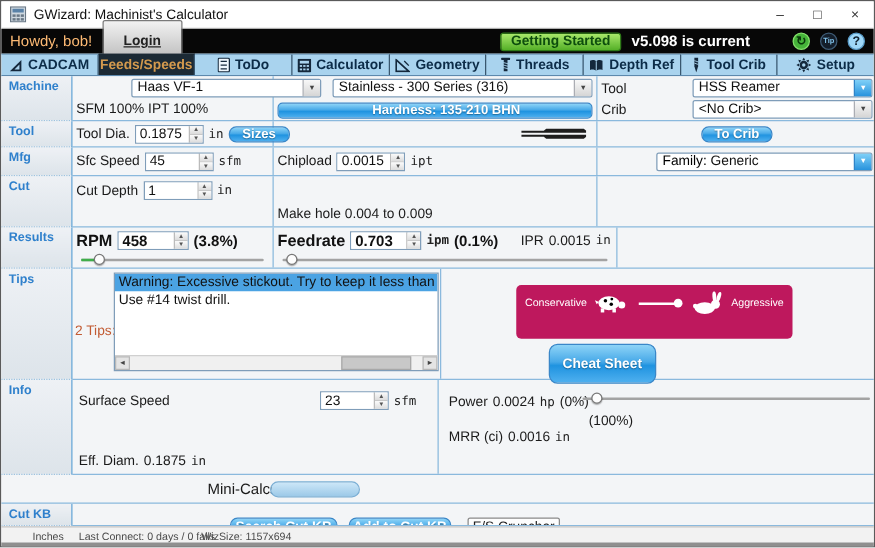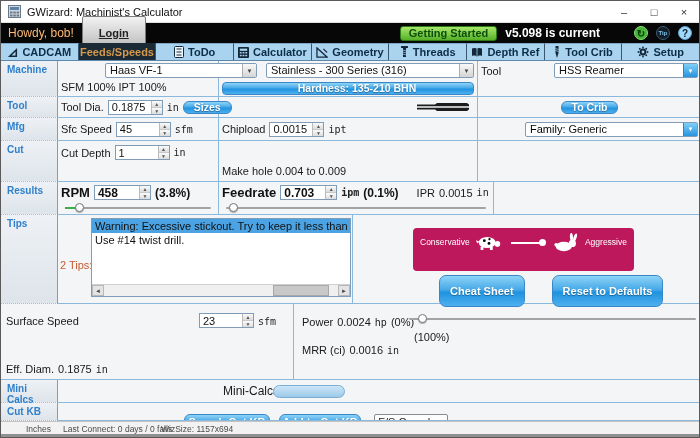--- a/index.html
+++ b/index.html
@@ -238,20 +238,27 @@
             <span class="txt">Stainless - 300 Series (316)</span>
             <span class="ar">▼</span>
           </div>
           <div class="bbtn wide" style="margin-top:2px;padding-left:28px;">Hardness: 135-210 BHN</div>
         </div>
         <div class="col w-rest">
           <div class="hline" style="margin-bottom:2px;">
             <span class="lbl" style="width:25px;">Tool</span>
             <div class="sel blue" style="flex:1;">
               <span class="txt">HSS Reamer</span>
+              <span class="ar">▼</span>
+            </div>
+          </div>
+          <div class="hline">
+            <span class="lbl" style="width:25px;">Crib</span>
+            <div class="sel" style="flex:1;">
+              <span class="txt">&lt;No Crib&gt;</span>
               <span class="ar">▼</span>
             </div>
           </div>
         </div>
       </div>
     </div>
 
     <div class="row" style="height:21px;">
       <div class="row-label">Tool</div>
       <div class="row-content">
@@ -421,27 +428,27 @@
                   <circle cx="21.5" cy="11" r="4" fill="#fff"></circle>
                   <ellipse cx="24.5" cy="4.5" rx="1.7" ry="4.6" fill="#fff" transform="rotate(18 24.5 4.5)"></ellipse>
                   <ellipse cx="20.5" cy="4" rx="1.7" ry="4.6" fill="#fff" transform="rotate(-4 20.5 4)"></ellipse>
                   <circle cx="3.5" cy="12.5" r="2" fill="#fff"></circle>
                 </svg>
               <span class="dial-word">Aggressive</span>
             </div>
           </div>
           <div class="tips-btns">
             <div class="bbtn">Cheat Sheet</div>
-            <div class="bbtn">Reset to Defaults</div>
           </div>
         </div>
       </div>
     </div>
 
     <div class="row" style="height:76px;">
+      <div class="row-label">Info</div>
       <div class="row-content">
         <div class="info-left">
           <span class="lbl" style="position:absolute;left:5px;top:11px;">Surface Speed</span>
           <div class="spin" style="position:absolute;left:198px;top:9px;">
             <input readonly="" value="23" style="">
             <div class="arr">
                 <span>▲</span>
                 <span>▼</span>
               </div>
           </div>
@@ -467,24 +474,20 @@
           <div class="hline" style="position:absolute;left:8px;top:40px;">
             <span class="lbl">MRR (ci)</span>
             <span class="lbl">0.0016</span>
             <span class="u">in</span>
           </div>
         </div>
       </div>
     </div>
 
     <div class="row" style="height:23px;">
-      <div class="row-label">
-        <div>Mini</div>
-        <div>Calcs</div>
-      </div>
       <div class="row-content" style="align-items:center;">
         <span class="lbl" style="position:absolute;left:165px;font-size:12px;">Mini-Calcs</span>
         <div class="mini-pill" style="position:absolute;left:215px;"></div>
       </div>
     </div>
 
     <div class="row clip" style="height:18px;">
       <div class="row-label">Cut KB</div>
       <div class="row-content clip">
         <div class="bbtn" style="position:absolute;left:126px;top:11px;width:86px;height:16px;border-radius:6px;">Search Cut KB</div>

